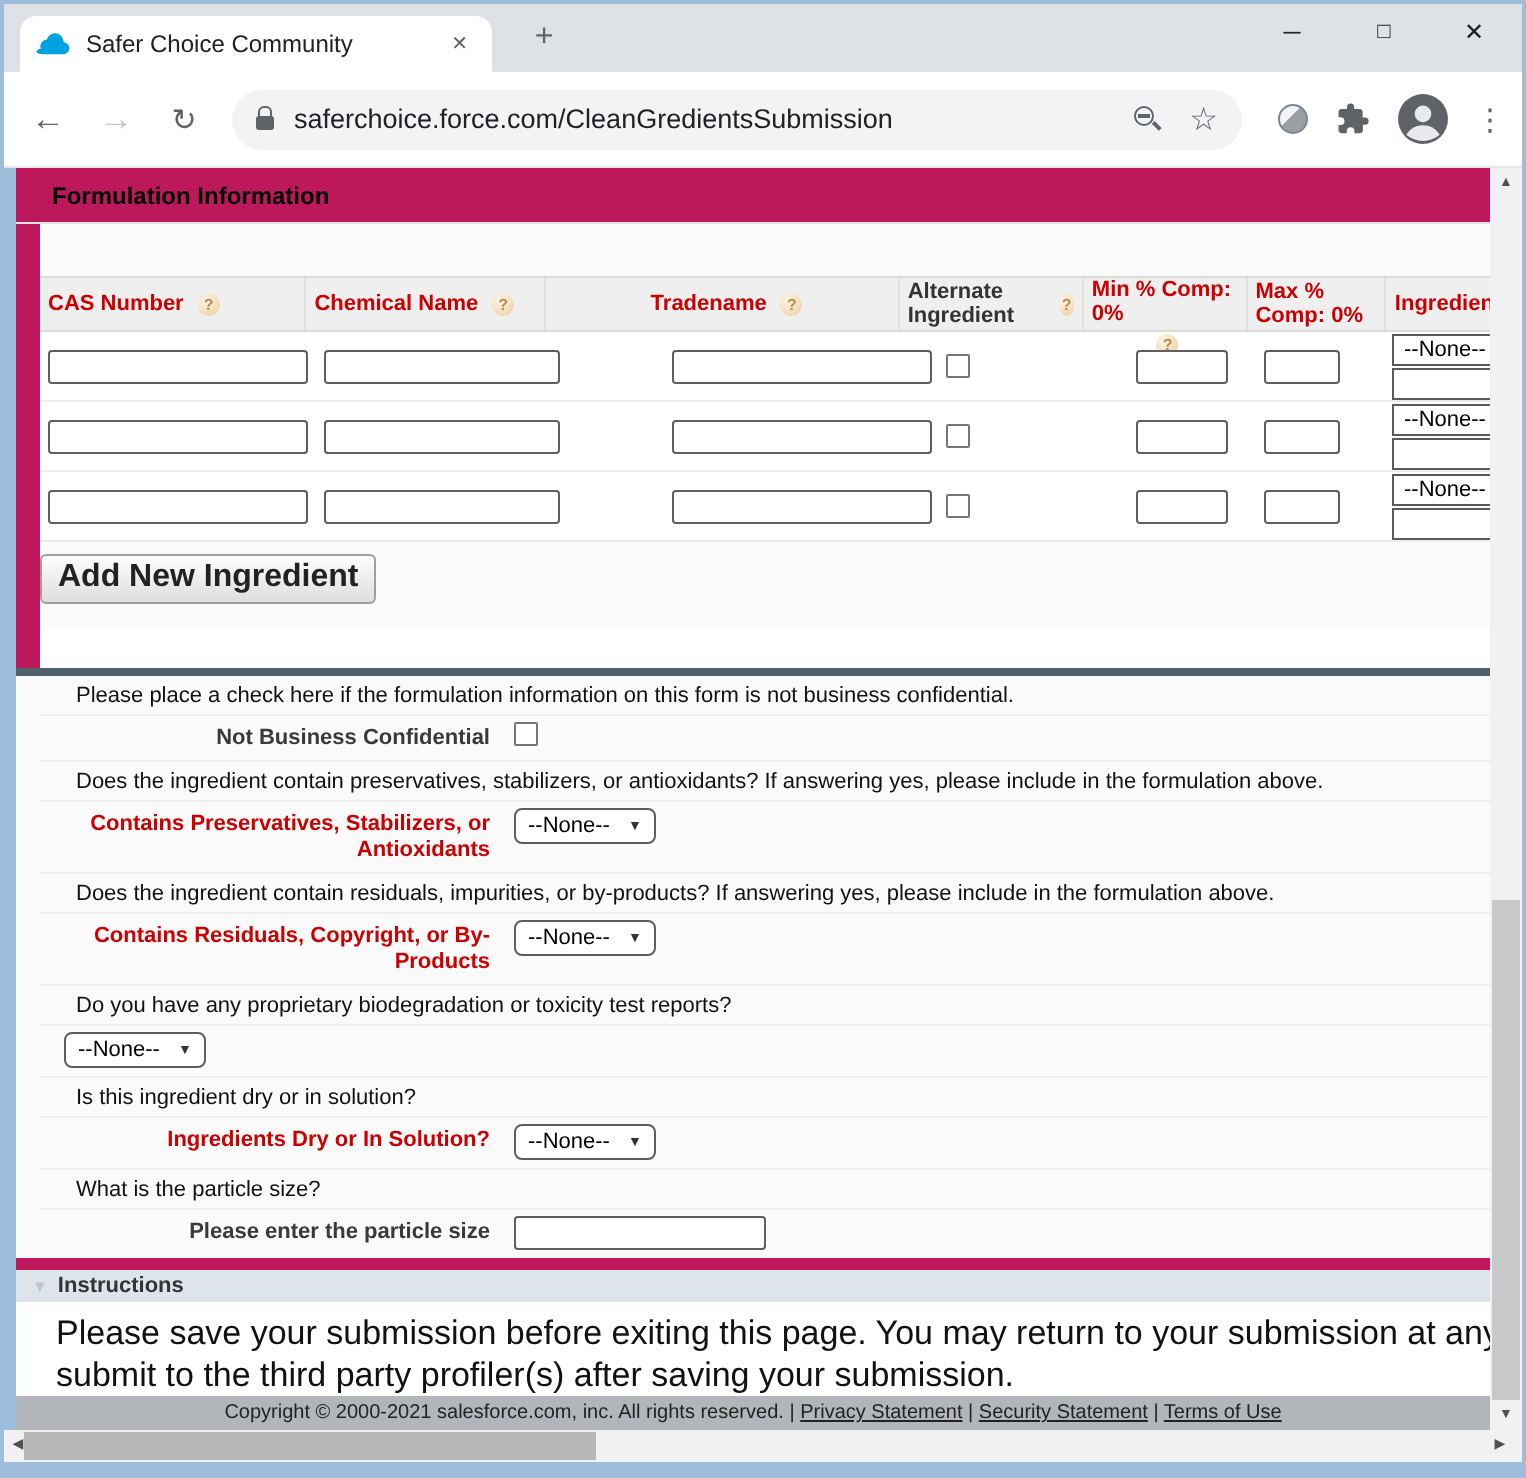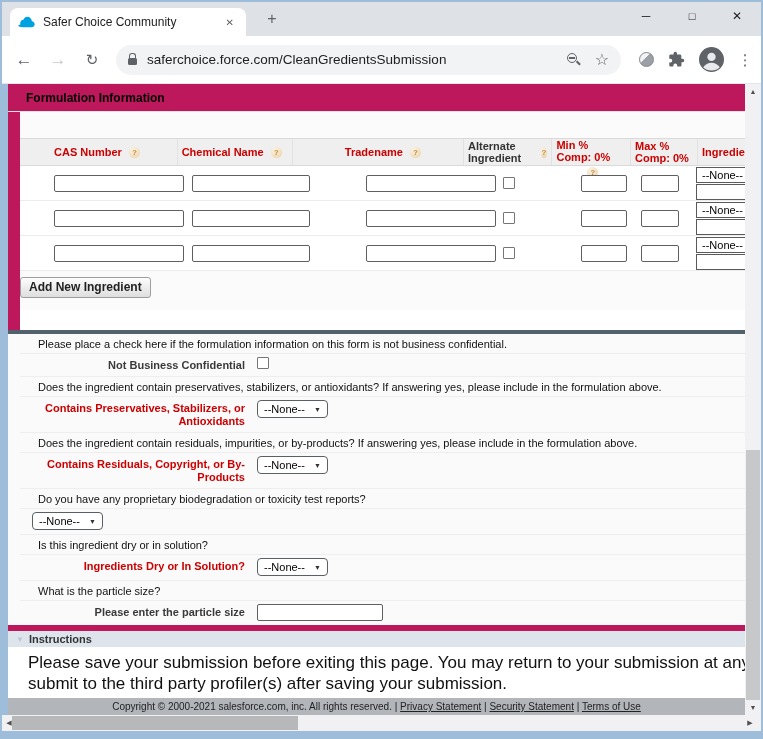--- a/index.html
+++ b/index.html
@@ -51,33 +51,33 @@
   .bleed { margin-left:-12px; padding-left:12px; width:905px; }
 
   .form-title { padding:7px 5px 6px 6px; font-size:12px; font-weight:bold; color:#000;
                 border-bottom:1px solid #e3e3e3; margin-left:-12px; padding-left:18px; width:905px; }
 
   .table-sec { background:#fbfbfb; padding:26px 0 12px 0; }
   .thead { display:flex; width:786px; background:#efefef; border-top:1px solid #dadada; border-bottom:1px solid #dadada; }
   .th { display:flex; align-items:center; gap:4px; padding:0 4px; height:26px; border-right:1px solid #e2e2e2;
         font-weight:bold; font-size:11px; color:#cc0000; }
   .th.black { color:#333; }
-  .c0{width:142px;margin-left:30px;} .c1{width:128px;} .c2{width:137px;margin-left:48px;} .c3{width:98px;} .c4{width:87px;flex-direction:column;} .c5{width:74px;} .c6{width:120px; border-right:none;}
+  .c0{width:142px;} .c1{width:128px;} .c2{width:137px;margin-left:48px;} .c3{width:98px;} .c4{width:87px;flex-direction:column;} .c5{width:74px;} .c6{width:120px; border-right:none;}
   .trow { display:flex; align-items:center; width:786px; height:35px; background:#fff; border-bottom:1px solid #ececec; }
   .td { padding:0 4px; display:flex; align-items:center; }
   .txt { height:17px; border:1px solid #5f5f5f; border-radius:2px; background:#fff; }
   .w130{width:130px;} .w118{width:118px;} .w46{width:46px;} .w38{width:38px;}
   .cb { width:12px; height:12px; border:1px solid #767676; background:#fff; border-radius:1px; }
   .td.col6 { flex-direction:column; align-items:flex-start; justify-content:center; gap:1px; padding:0 0 0 4px; }
   .mini-select { width:110px; height:16px; border:1px solid #5a5a5a; background:#fff; display:flex;
                  align-items:center; padding-left:5px; font-size:11px; color:#000; }
   .mini-input { width:110px; height:16px; border:1px solid #5a5a5a; background:#fff; }
 
   .btn { display:inline-block; background:linear-gradient(#fdfdfd,#dedede); border:1px solid #9e9e9e;
-         border-radius:3px; font-weight:bold; font-size:12px; color:#222; padding:2px 8px 3px; font-family:inherit; }
+         border-radius:3px; font-weight:bold; font-size:16px; color:#222; padding:2px 8px 3px; font-family:inherit; }
   .add-btn { margin-top:6px; }
 
   .sec-gap { height:20px; background:#fff; }
 
   .q-sec { border-top:4px solid #52626c; background:#fafafa; }
   .qprompt { padding:4px 6px 3px 18px; font-size:11px; color:#111; border-bottom:1px solid #eee; }
   .qrow { display:flex; align-items:flex-start; padding:3px 0 4px; border-bottom:1px solid #eee; }
   .qrow:last-child { border-bottom:none; }
   .qlabel { width:225px; text-align:right; font-size:11px; font-weight:bold; color:#cc0000; line-height:13px; padding-top:2px; }
   .qlabel.dark { color:#3a3a3a; }

